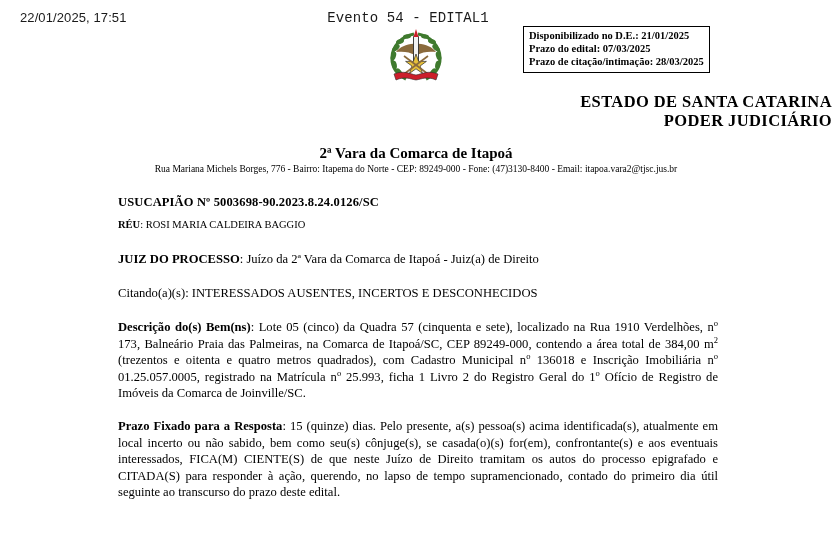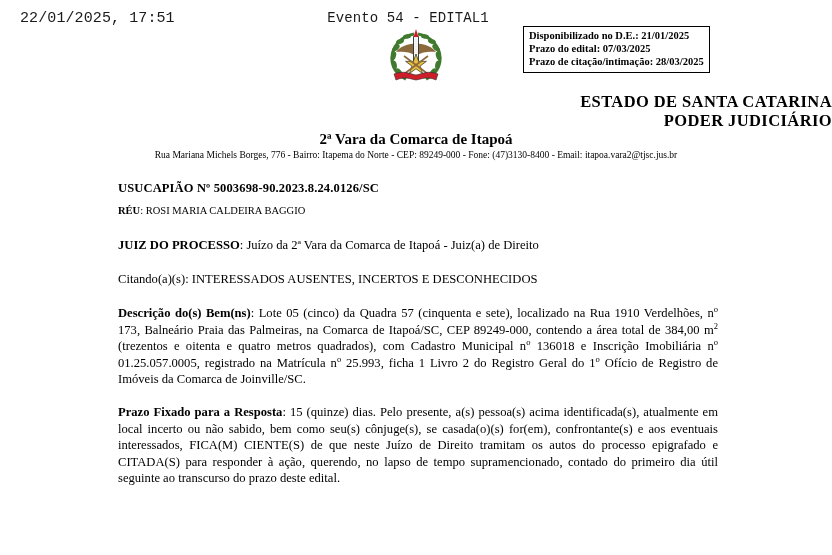--- a/index.html
+++ b/index.html
@@ -22,22 +22,22 @@
     position: absolute;
     top: 0;
     left: 0;
     right: 0;
     height: 26px;
   }
   .print-header .ph-left {
     position: absolute;
     left: 20px;
     top: 10px;
-    font-family: Liberation Mono, monospace;
-    font-size: 15px;
+    font-family: Liberation Sans, sans-serif;
+    font-size: 13px;
     color: #1a1a1a;
     letter-spacing: 0.1px;
   }
   .print-header .ph-center {
     position: absolute;
     left: 0;
     right: 16px;
     top: 10px;
     text-align: center;
     font-family: Liberation Mono, monospace;
@@ -96,20 +96,21 @@
     font-weight: bold;
     font-size: 16.5px;
     line-height: 19px;
     letter-spacing: 0.4px;
     text-align: right;
   }
   .court-head .l3 {
     font-weight: bold;
     font-size: 15px;
     line-height: 19px;
+    margin-top: 14px;
   }
   .addr {
     text-align: center;
     font-size: 9.5px;
     line-height: 13px;
   }
 
   
   .content {
     margin: 0 auto;

